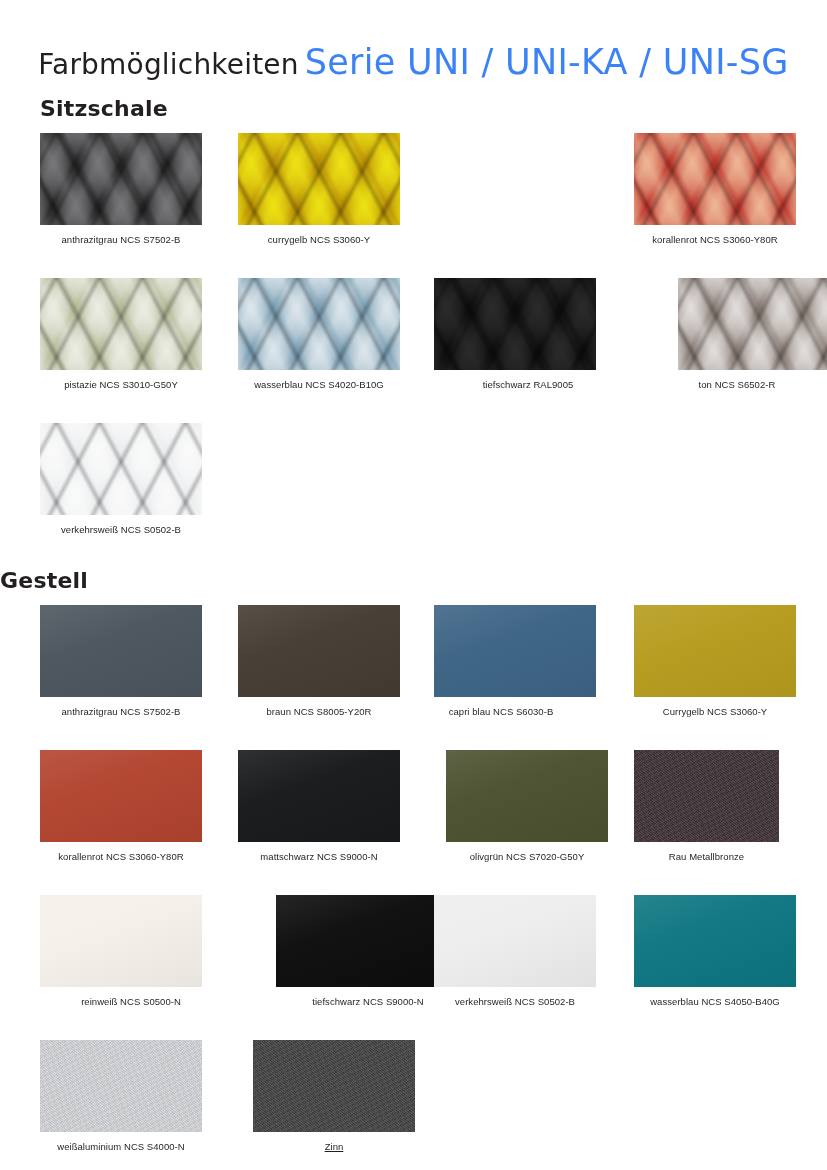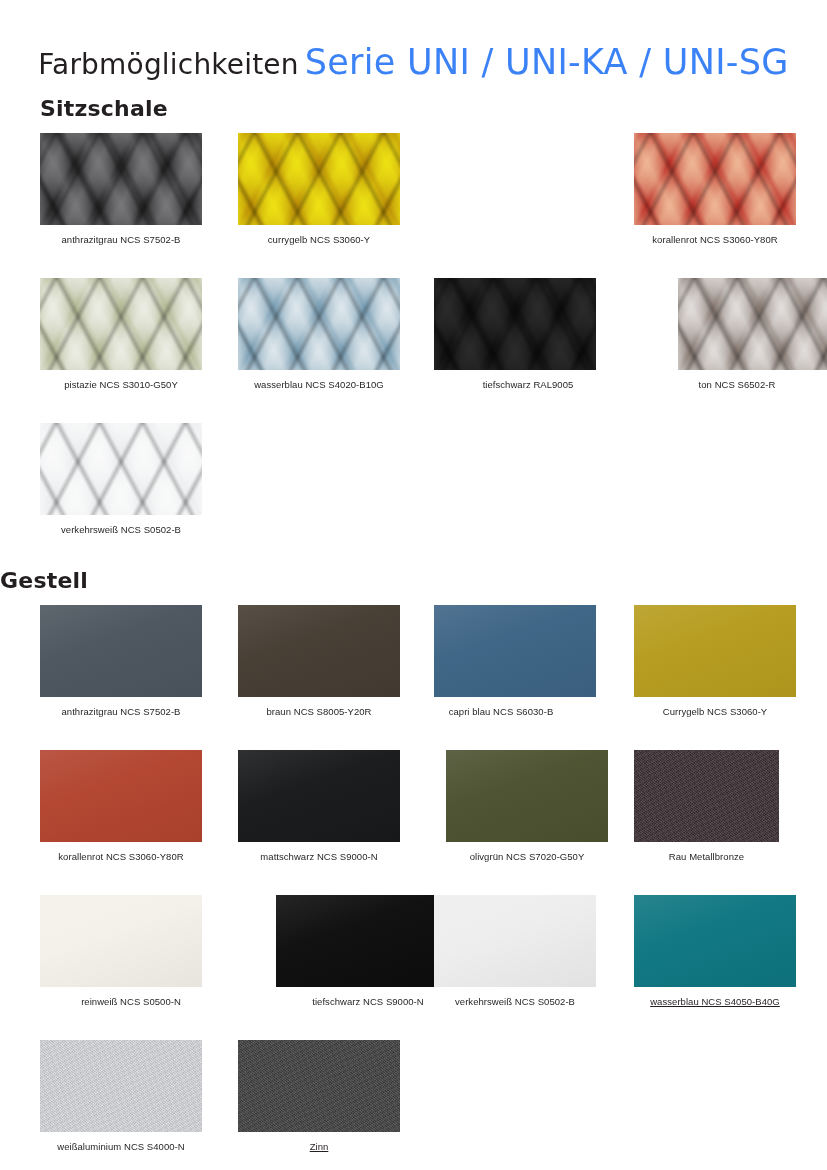--- a/index.html
+++ b/index.html
@@ -244,29 +244,29 @@
           <div class="caption">reinweiß NCS S0500-N</div>
         </div>
         <div class="cell" style="left: 232px; width: 184px; margin-left: 44px;">
           <div class="swatch sheen" style="width: 162px; height: 92px; background: rgb(13, 13, 14);"></div>
           <div class="caption">tiefschwarz NCS S9000-N</div>
         </div>
         <div class="cell" style="left: 434px; width: 162px;">
           <div class="swatch sheen" style="width: 162px; height: 92px; background: rgb(238, 238, 239);"></div>
           <div class="caption">verkehrsweiß NCS S0502-B</div>
         </div>
-        <div class="cell" style="left: 634px; width: 162px; text-decoration: underline;">
+        <div class="cell" style="left: 634px; width: 162px;">
           <div class="swatch sheen" style="width: 162px; height: 92px; background: rgb(14, 118, 129);"></div>
           <div class="caption">wasserblau NCS S4050-B40G</div>
         </div>
       </div>
       <div class="row" style="height: 145px;">
         <div class="cell" style="left: 40px; width: 162px;">
           <div class="swatch rough" style="width: 162px; height: 92px; background: rgb(213, 215, 218);"></div>
           <div class="caption">weißaluminium NCS S4000-N</div>
         </div>
-        <div class="cell" style="left: 238px; width: 162px; text-decoration: underline;">
+        <div class="cell" style="left: 253px; width: 162px; text-decoration: underline;">
           <div class="swatch rough" style="width: 162px; height: 92px; background: rgb(65, 65, 66);"></div>
           <div class="caption">Zinn</div>
         </div>
       </div>
     </div>
 </div>
 
 </body></html>

